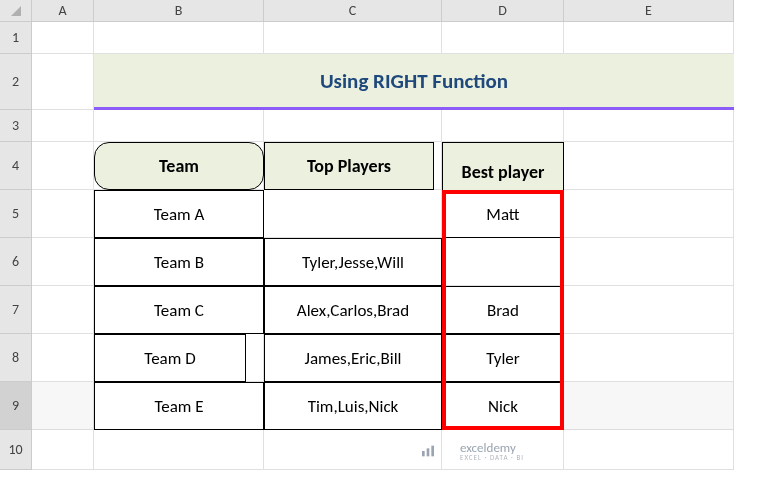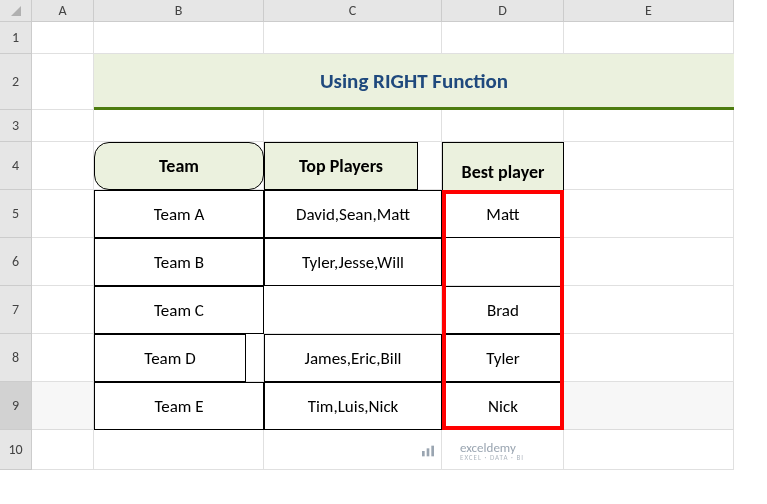--- a/index.html
+++ b/index.html
@@ -35,21 +35,21 @@
   .rowhdr.sel { background: #d2d2d2; }
   .corner { background: #e6e6e6; border-right:1px solid #ccc; border-bottom:1px solid #ccc;}
   .corner svg { width:10px; height:10px; }
   .title-cell {
     position: absolute;
     background: #ebf1de;
     font-weight: bold;
     font-size: 21px;
     color: #1f497d;
     display:flex; align-items:center; justify-content:center;
-    border-bottom: 3px solid #4d7c0f;
+    border-bottom: 3px solid #8b5cf6;
   }
   .tbl-hdr {
     position: absolute;
     background: #ebf1de;
     font-weight: bold;
     font-size: 18px;
     color: #000;
     display:flex; align-items:center; justify-content:center;
     border: 1px solid #000;
   }
@@ -177,28 +177,28 @@
     <div class="gridcell rowhdr" style="left: 0px; top: 110px; width: 32px; height: 32px;">3</div>
     <div class="gridcell rowhdr" style="left: 0px; top: 142px; width: 32px; height: 48px;">4</div>
     <div class="gridcell rowhdr" style="left: 0px; top: 190px; width: 32px; height: 48px;">5</div>
     <div class="gridcell rowhdr" style="left: 0px; top: 238px; width: 32px; height: 48px;">6</div>
     <div class="gridcell rowhdr" style="left: 0px; top: 286px; width: 32px; height: 48px;">7</div>
     <div class="gridcell rowhdr" style="left: 0px; top: 334px; width: 32px; height: 48px;">8</div>
     <div class="gridcell rowhdr sel" style="left: 0px; top: 382px; width: 32px; height: 48px;">9</div>
     <div class="gridcell rowhdr" style="left: 0px; top: 430px; width: 32px; height: 40px;">10</div>
     <div class="selrow-bg" style="left: 32px; top: 382px; width: 702px; height: 48px; z-index: 1;"></div>
     <div class="tbl-hdr" style="left: 94px; top: 142px; width: 170px; height: 48px; z-index: 3; border-radius: 15px;">Team</div>
-    <div class="tbl-hdr" style="left: 264px; top: 142px; width: 154px; height: 48px; z-index: 3;">Top Players</div>
+    <div class="tbl-hdr" style="left: 264px; top: 142px; width: 170px; height: 48px; z-index: 3;">Top Players</div>
     <div class="tbl-hdr" style="left: 442px; top: 142px; width: 122px; height: 60px; z-index: 3;">Best player</div>
     <div class="tbl-cell" style="left: 94px; top: 190px; width: 170px; height: 48px; z-index: 3;">Team A</div>
-    <div class="tbl-cell" style="left: 264px; top: 190px; width: 178px; height: 48px; z-index: 3;">David,Sean,Matt</div>
     <div class="tbl-cell" style="left: 442px; top: 190px; width: 122px; height: 48px; z-index: 3;">Matt</div>
     <div class="tbl-cell" style="left: 94px; top: 238px; width: 170px; height: 48px; z-index: 3;">Team B</div>
     <div class="tbl-cell" style="left: 264px; top: 238px; width: 178px; height: 48px; z-index: 3; text-align: center;">Tyler,Jesse,Will</div>
     <div class="tbl-cell" style="left: 94px; top: 286px; width: 170px; height: 48px; z-index: 3;">Team C</div>
+    <div class="tbl-cell" style="left: 264px; top: 286px; width: 178px; height: 48px; z-index: 3;">Alex,Carlos,Brad</div>
     <div class="tbl-cell" style="left: 442px; top: 286px; width: 122px; height: 48px; z-index: 3;">Brad</div>
     <div class="tbl-cell" style="left: 94px; top: 334px; width: 152px; height: 48px; z-index: 3;">Team D</div>
     <div class="tbl-cell" style="left: 264px; top: 334px; width: 178px; height: 48px; z-index: 3;">James,Eric,Bill</div>
     <div class="tbl-cell" style="left: 442px; top: 334px; width: 122px; height: 48px; z-index: 3;">Tyler</div>
     <div class="tbl-cell" style="left: 94px; top: 382px; width: 170px; height: 48px; z-index: 3;">Team E</div>
     <div class="tbl-cell" style="left: 264px; top: 382px; width: 178px; height: 48px; z-index: 3;">Tim,Luis,Nick</div>
     <div class="tbl-cell" style="left: 442px; top: 382px; width: 122px; height: 48px; z-index: 3;">Nick</div>
   </div>
 
 </body></html>

